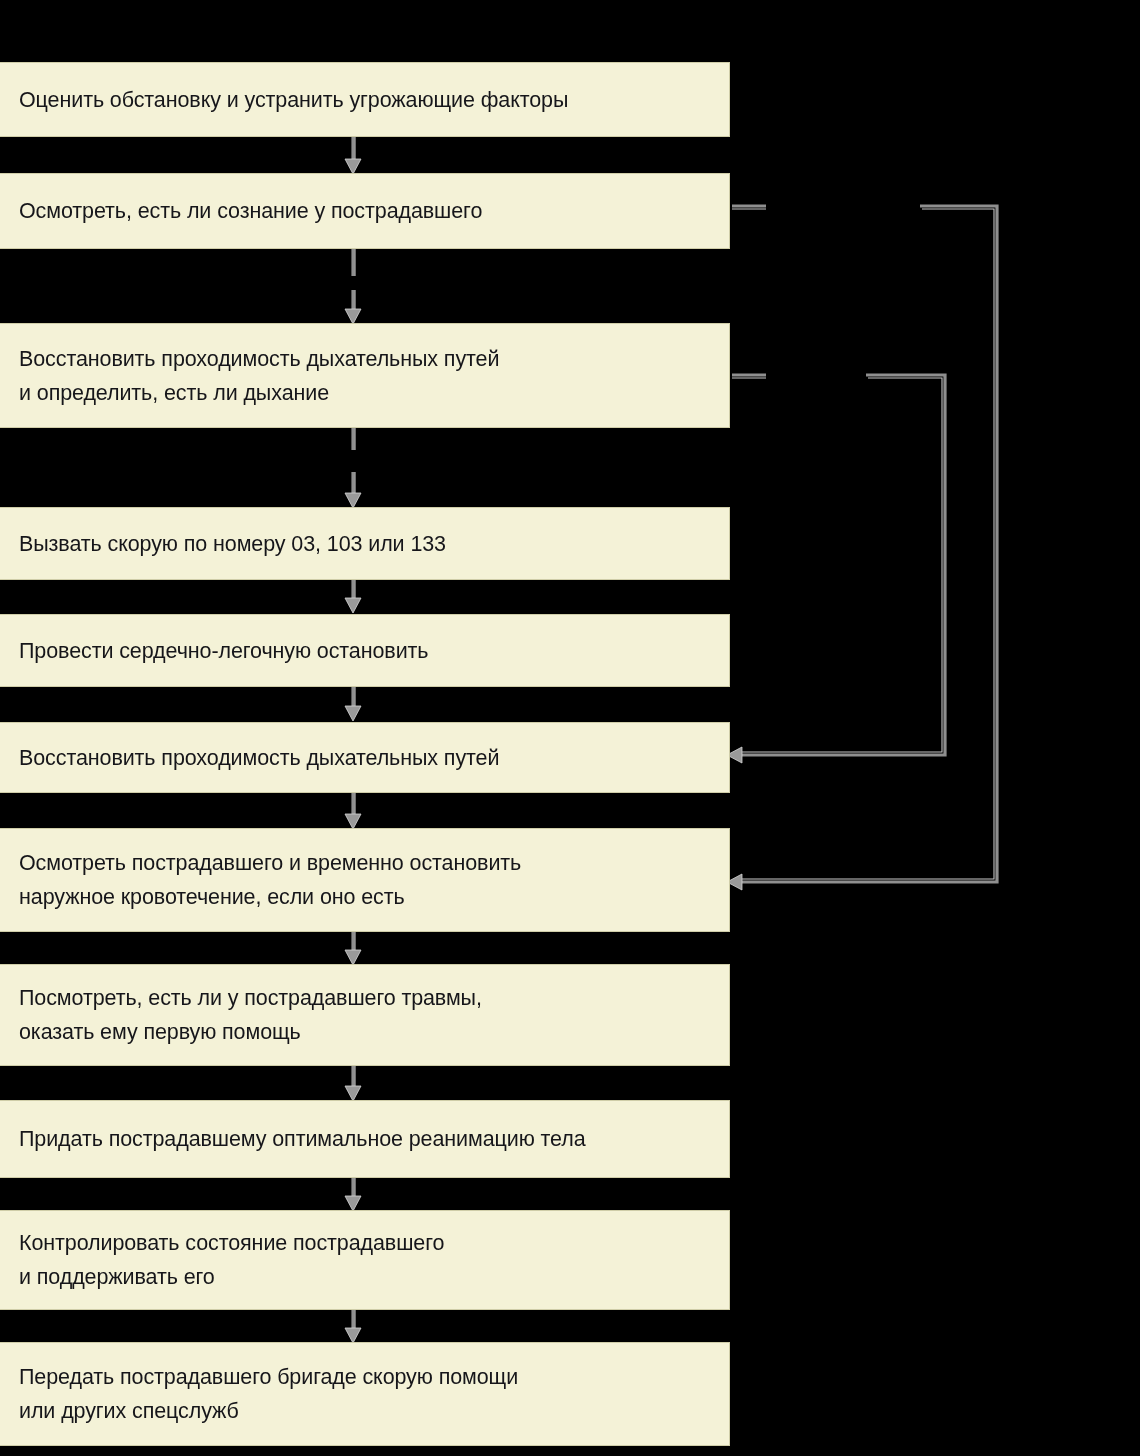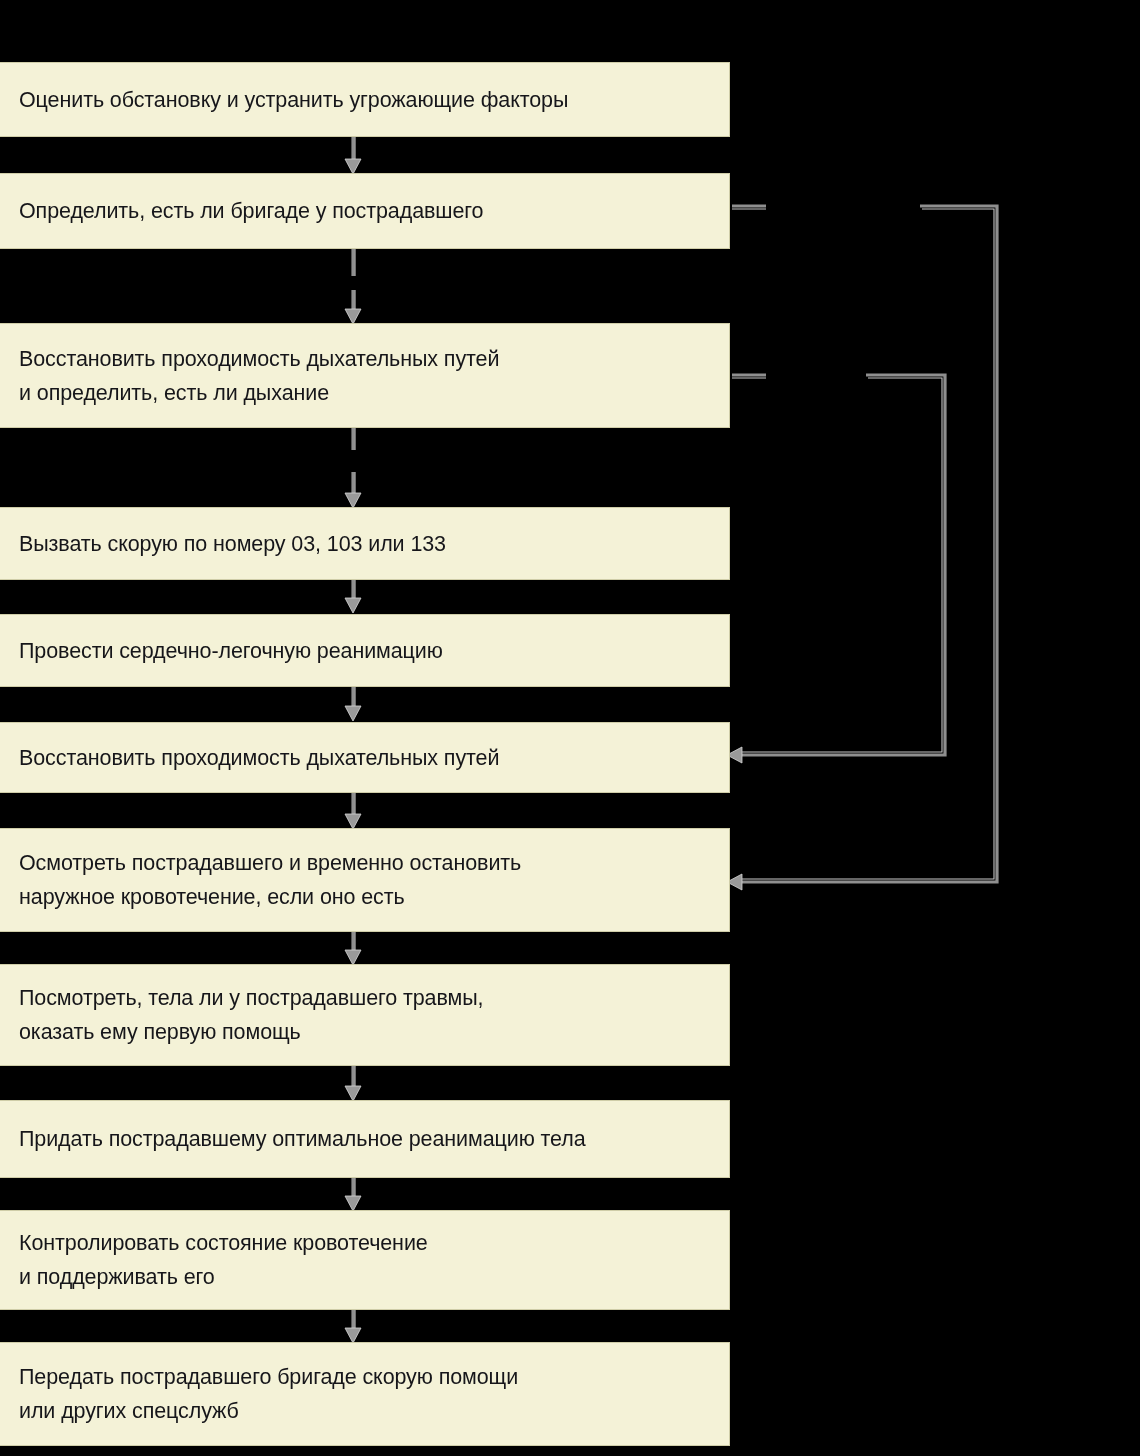--- a/index.html
+++ b/index.html
@@ -110,56 +110,56 @@
       <path class="wirehi" d="M868,378 L942,378 L942,752 L742,752"></path>
       <path class="head" d="M727,755 L742,747 L742,763 Z"></path>
     </g>
   </svg>
 
   <div class="node" style="top:62px;height:75px;">
     <span class="txt">Оценить обстановку и устранить угрожающие факторы</span>
   </div>
 
   <div class="node" style="top:173px;height:76px;">
-    <span class="txt">Определить, есть ли бригаде у пострадавшего</span>
+    <span class="txt">Осмотреть, есть ли сознание у пострадавшего</span>
   </div>
 
   <div class="node" style="top:323px;height:105px;">
     <span class="txt">Восстановить проходимость дыхательных путей
 и определить, есть ли дыхание</span>
   </div>
 
   <div class="node" style="top:507px;height:73px;">
     <span class="txt">Вызвать скорую по номеру 03, 103 или 133</span>
   </div>
 
   <div class="node" style="top:614px;height:73px;">
-    <span class="txt">Провести сердечно-легочную реанимацию</span>
+    <span class="txt">Провести сердечно-легочную остановить</span>
   </div>
 
   <div class="node" style="top:722px;height:71px;">
     <span class="txt">Восстановить проходимость дыхательных путей</span>
   </div>
 
   <div class="node" style="top:828px;height:104px;">
     <span class="txt">Осмотреть пострадавшего и временно остановить
 наружное кровотечение, если оно есть</span>
   </div>
 
   <div class="node" style="top:964px;height:102px;">
-    <span class="txt">Посмотреть, тела ли у пострадавшего травмы,
+    <span class="txt">Посмотреть, есть ли у пострадавшего травмы,
 оказать ему первую помощь</span>
   </div>
 
   <div class="node" style="top:1100px;height:78px;">
     <span class="txt">Придать пострадавшему оптимальное реанимацию тела</span>
   </div>
 
   <div class="node" style="top:1210px;height:100px;">
-    <span class="txt">Контролировать состояние кровотечение
+    <span class="txt">Контролировать состояние пострадавшего
 и поддерживать его</span>
   </div>
 
   <div class="node" style="top:1342px;height:104px;">
     <span class="txt">Передать пострадавшего бригаде скорую помощи
 или других спецслужб</span>
   </div>
 
 </div>
 

